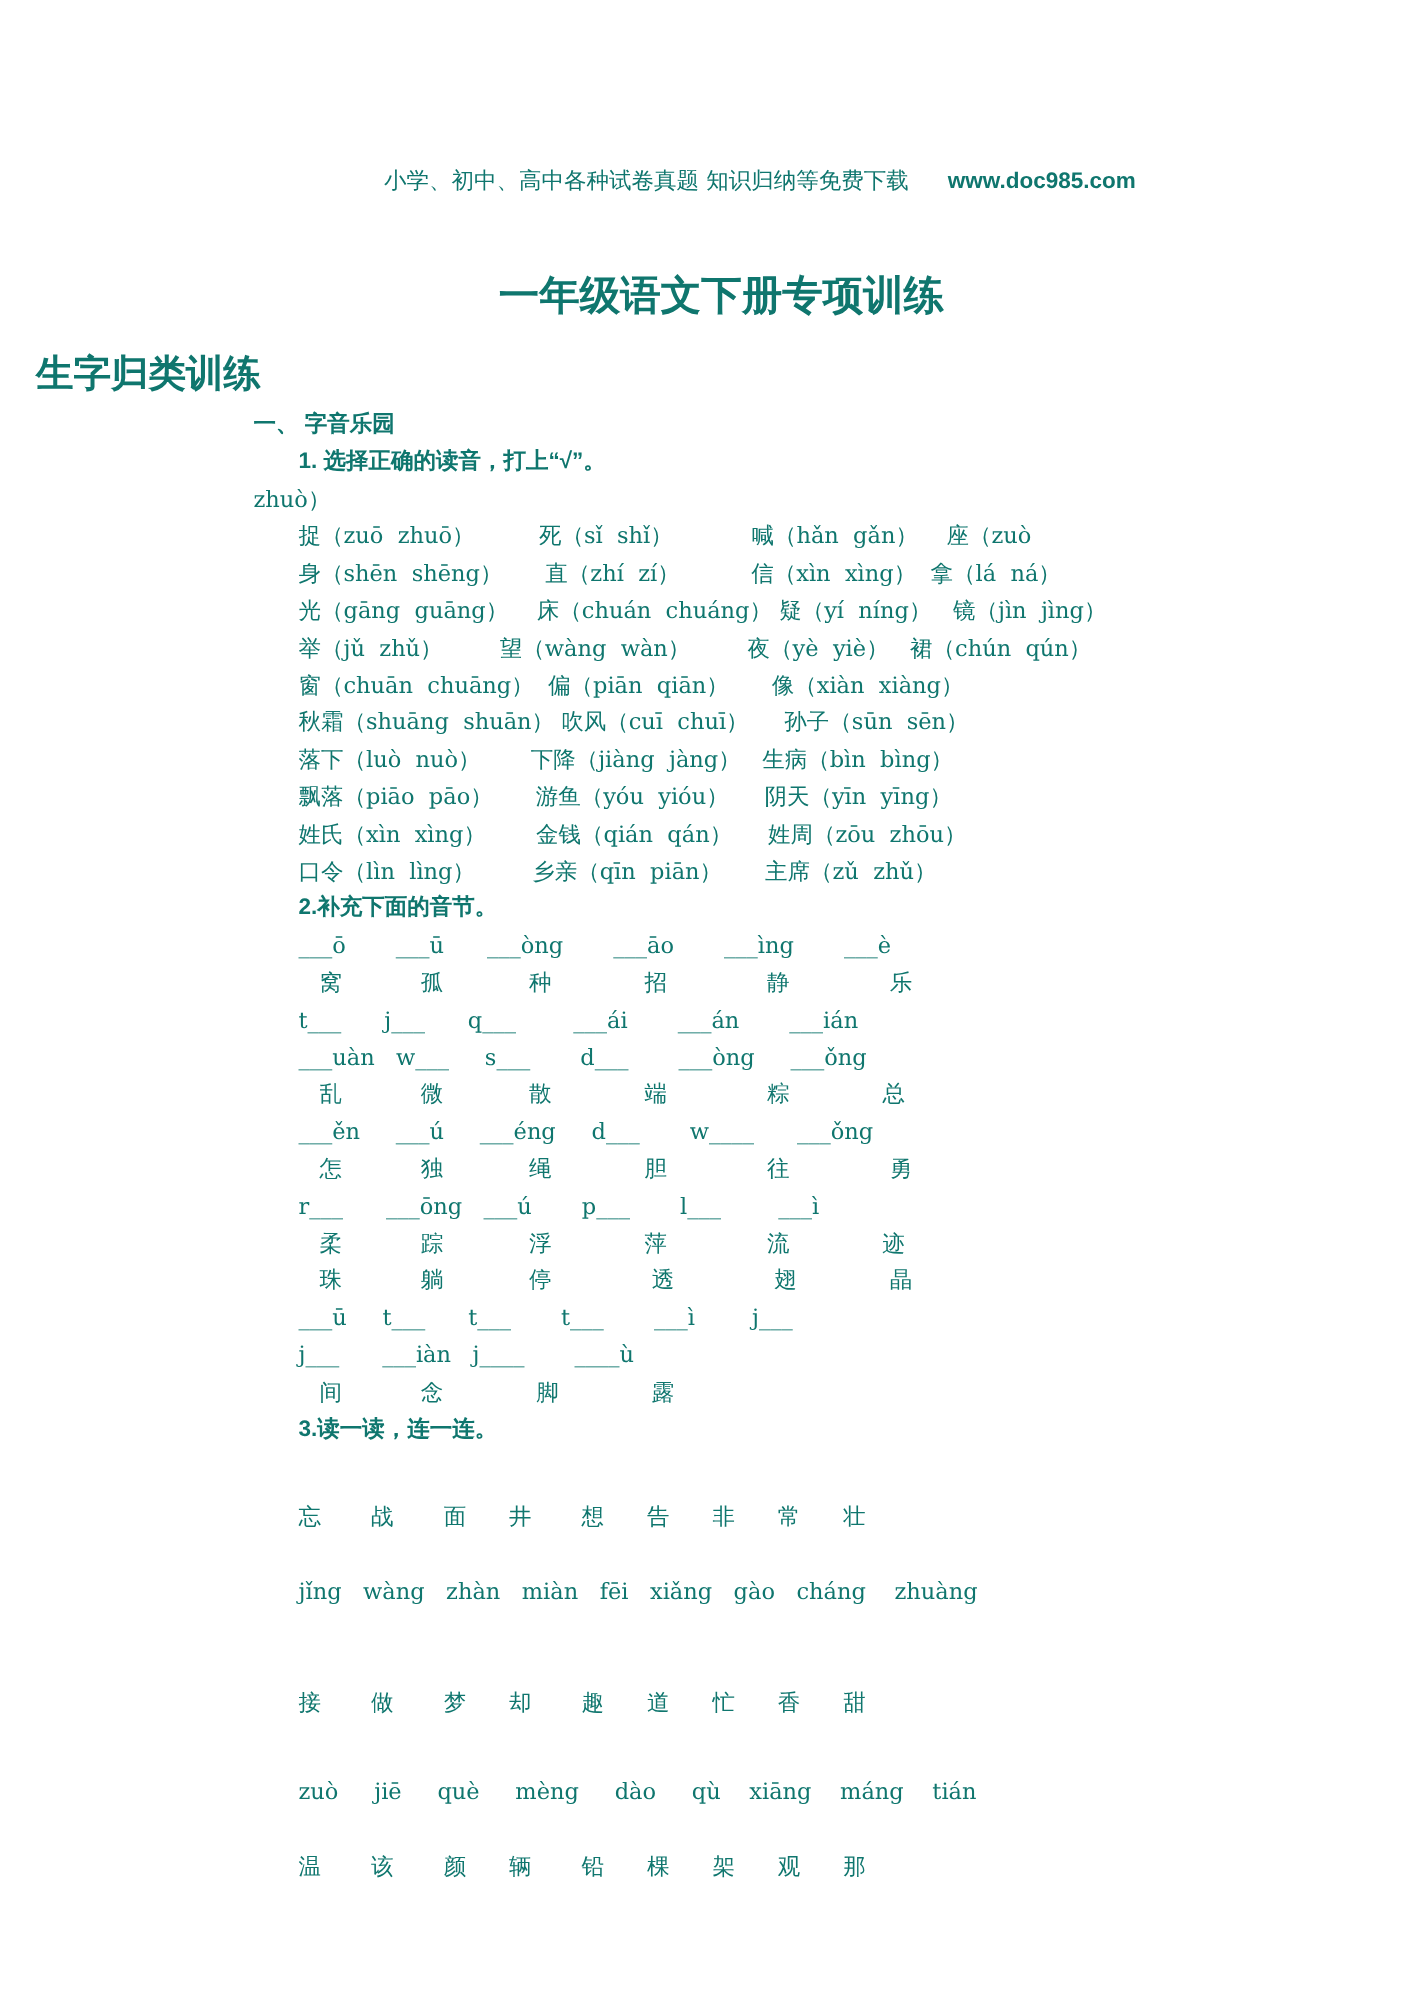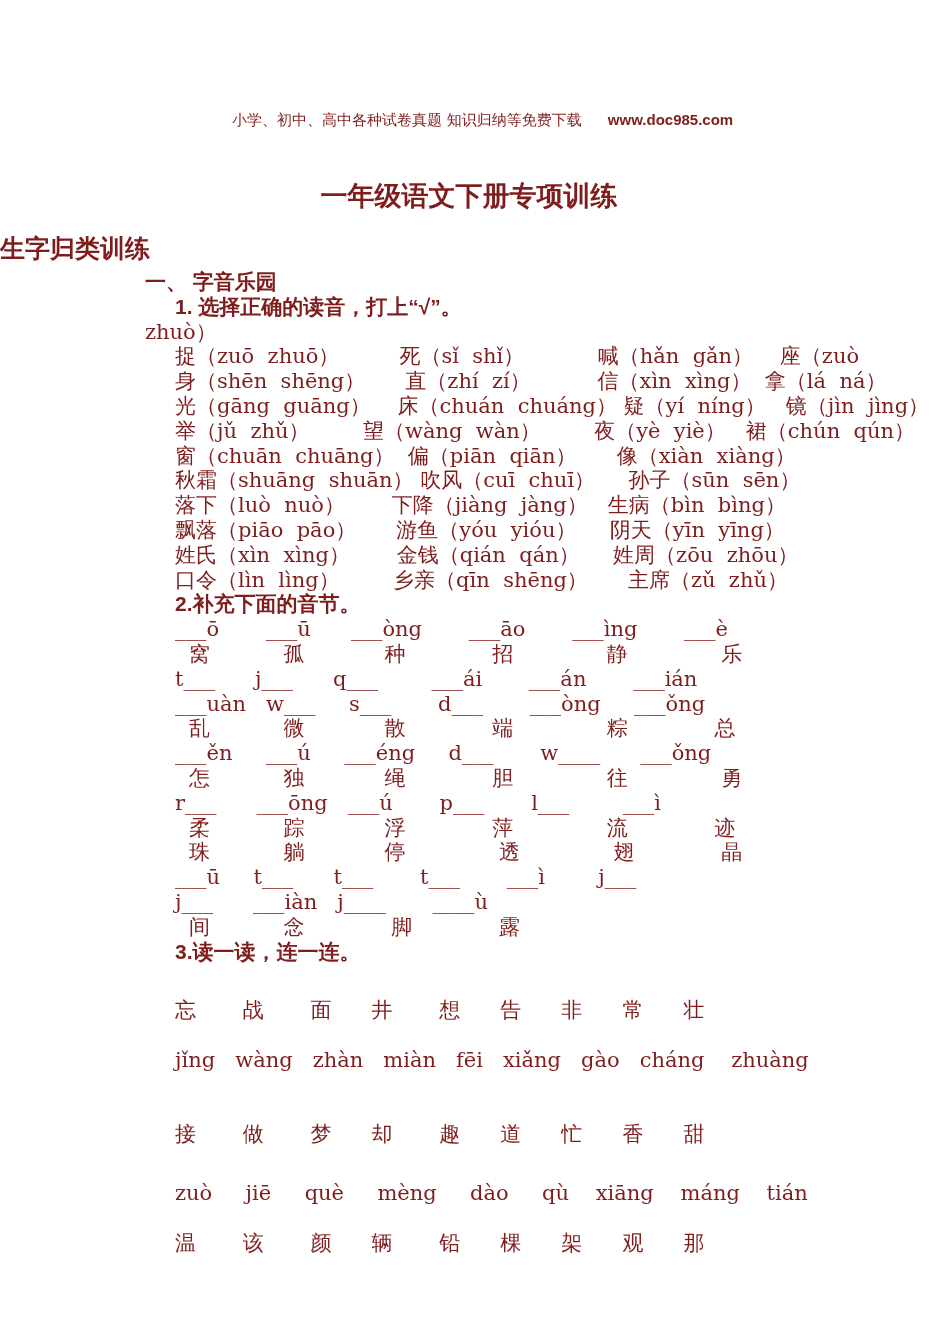--- a/index.html
+++ b/index.html
@@ -5,24 +5,25 @@
   html, body {
     margin: 0;
     padding: 0;
     background: #ffffff;
   }
   .page {
     position: relative;
     width: 950px;
     height: 1344px;
     background: #ffffff;
-    color: #7f1d1d;
+    color: #0f766e;
     font-family: "DejaVu Serif", "Liberation Serif", serif;
     overflow: hidden;
     box-sizing: border-box;
+    padding-left: 24px;
   }
   .doc-header {
     margin: 90px 0 0 213px;
     font-size: 15px;
     line-height: 20px;
     white-space: pre;
   }
   .doc-header .promo {
     font-family: "DejaVu Serif", "Liberation Serif", serif;
   }
@@ -42,21 +43,21 @@
   .subtitle {
     margin: 20px 0 0 0;
     text-align: left;
     font-family: "Liberation Sans", "DejaVu Sans", sans-serif;
     font-weight: bold;
     font-size: 25px;
     line-height: 32px;
   }
   .content {
     margin: 6px 0 0 145px;
-    font-size: 21px;
+    font-size: 15px;
     line-height: 24.8px;
   }
   .line {
     white-space: pre;
     min-height: 24.8px;
   }
   .sec-heading, .ex-heading {
     font-family: "Liberation Sans", "DejaVu Sans", sans-serif;
     font-weight: bold;
     white-space: pre;
@@ -86,21 +87,21 @@
     <div class="line">zhuò）</div>
     <div class="line indent">捉（zuō  zhuō）         死（sǐ  shǐ）           喊（hǎn  gǎn）    座（zuò</div>
     <div class="line indent">身（shēn  shēng）      直（zhí  zí）          信（xìn  xìng）  拿（lá  ná）</div>
     <div class="line indent">光（gāng  guāng）    床（chuán  chuáng） 疑（yí  níng）   镜（jìn  jìng）</div>
     <div class="line indent">举（jǔ  zhǔ）        望（wàng  wàn）        夜（yè  yiè）   裙（chún  qún）</div>
     <div class="line indent">窗（chuān  chuāng）  偏（piān  qiān）      像（xiàn  xiàng）</div>
     <div class="line indent">秋霜（shuāng  shuān） 吹风（cuī  chuī）     孙子（sūn  sēn）</div>
     <div class="line indent">落下（luò  nuò）       下降（jiàng  jàng）   生病（bìn  bìng）</div>
     <div class="line indent">飘落（piāo  pāo）      游鱼（yóu  yióu）     阴天（yīn  yīng）</div>
     <div class="line indent">姓氏（xìn  xìng）       金钱（qián  qán）     姓周（zōu  zhōu）</div>
-    <div class="line indent">口令（lìn  lìng）        乡亲（qīn  shēng）      主席（zǔ  zhǔ）</div>
+    <div class="line indent">口令（lìn  lìng）        乡亲（qīn  piān）      主席（zǔ  zhǔ）</div>
 
     <div class="line ex-heading indent">2.补充下面的音节。</div>
 
     <div class="line indent">___ō       ___ū      ___òng       ___āo       ___ìng       ___è</div>
     <div class="line indent2">窝           孤            种             招              静              乐</div>
     <div class="line indent">t___      j___      q___        ___ái       ___án       ___ián</div>
     <div class="line indent">___uàn   w___     s___       d___       ___òng     ___ǒng</div>
     <div class="line indent2">乱           微            散             端              粽             总</div>
     <div class="line indent">___ěn     ___ú     ___éng     d___       w____      ___ǒng</div>
     <div class="line indent2">怎           独            绳             胆              往              勇</div>

